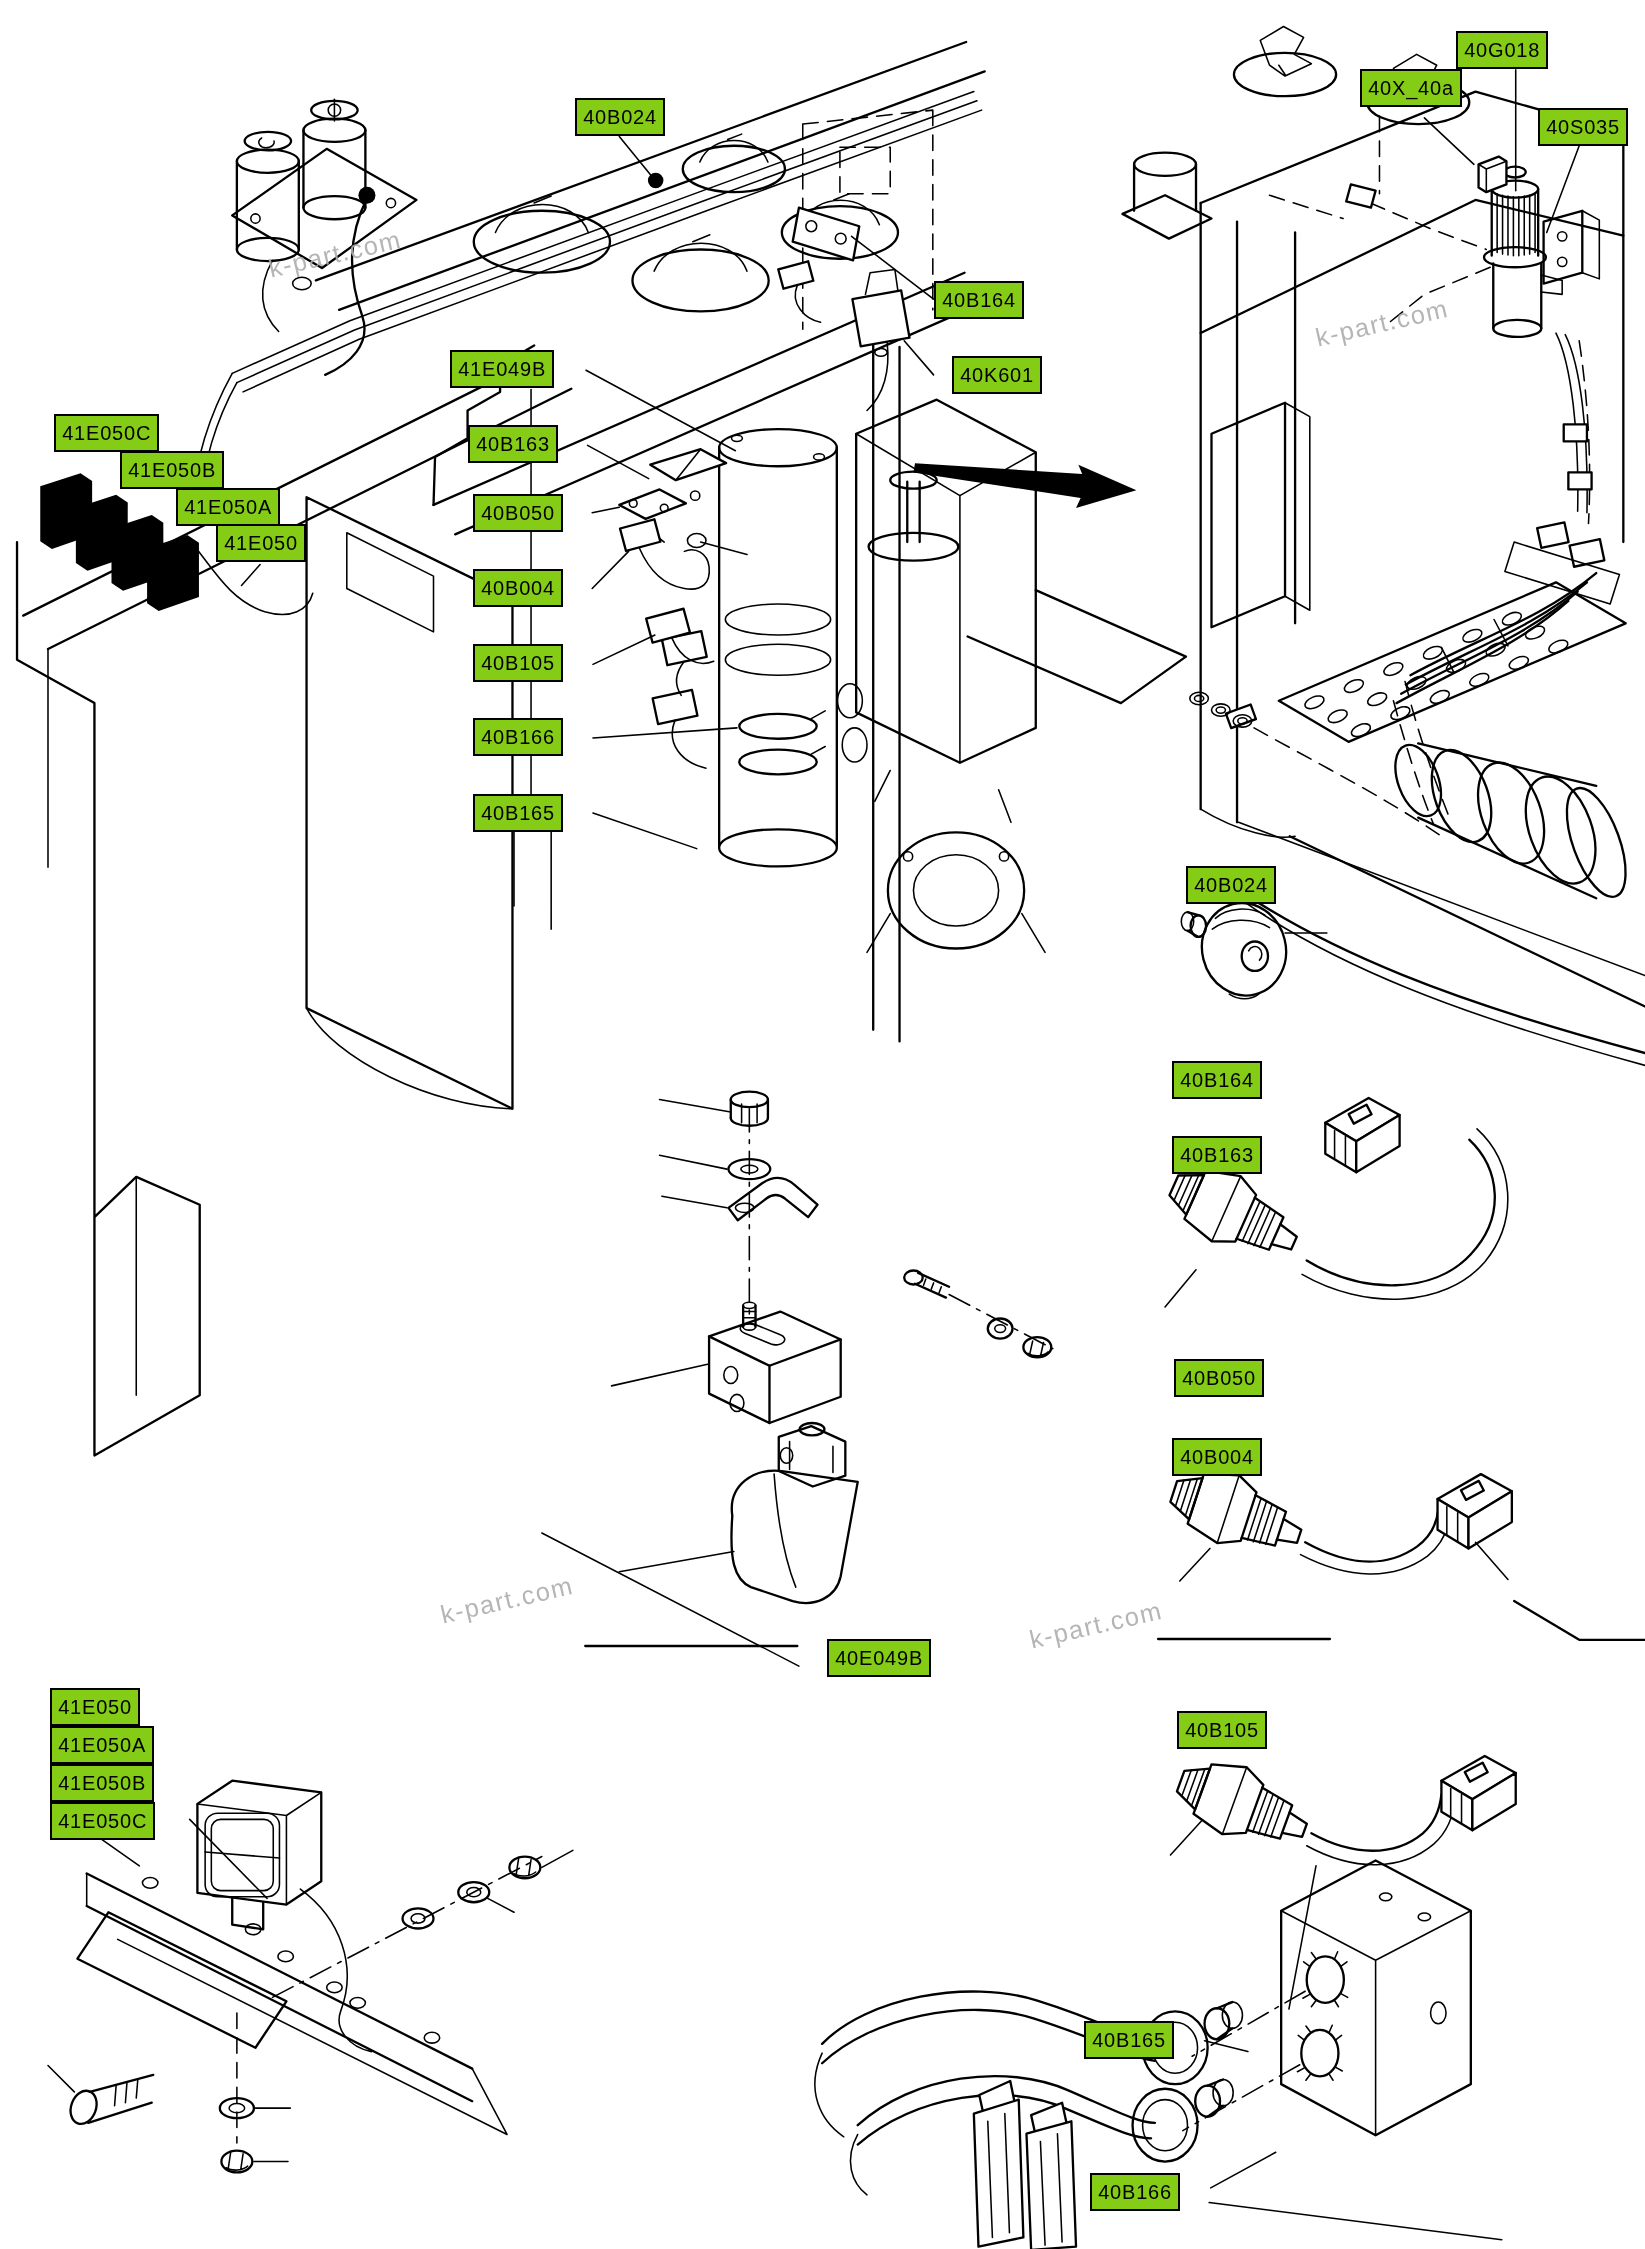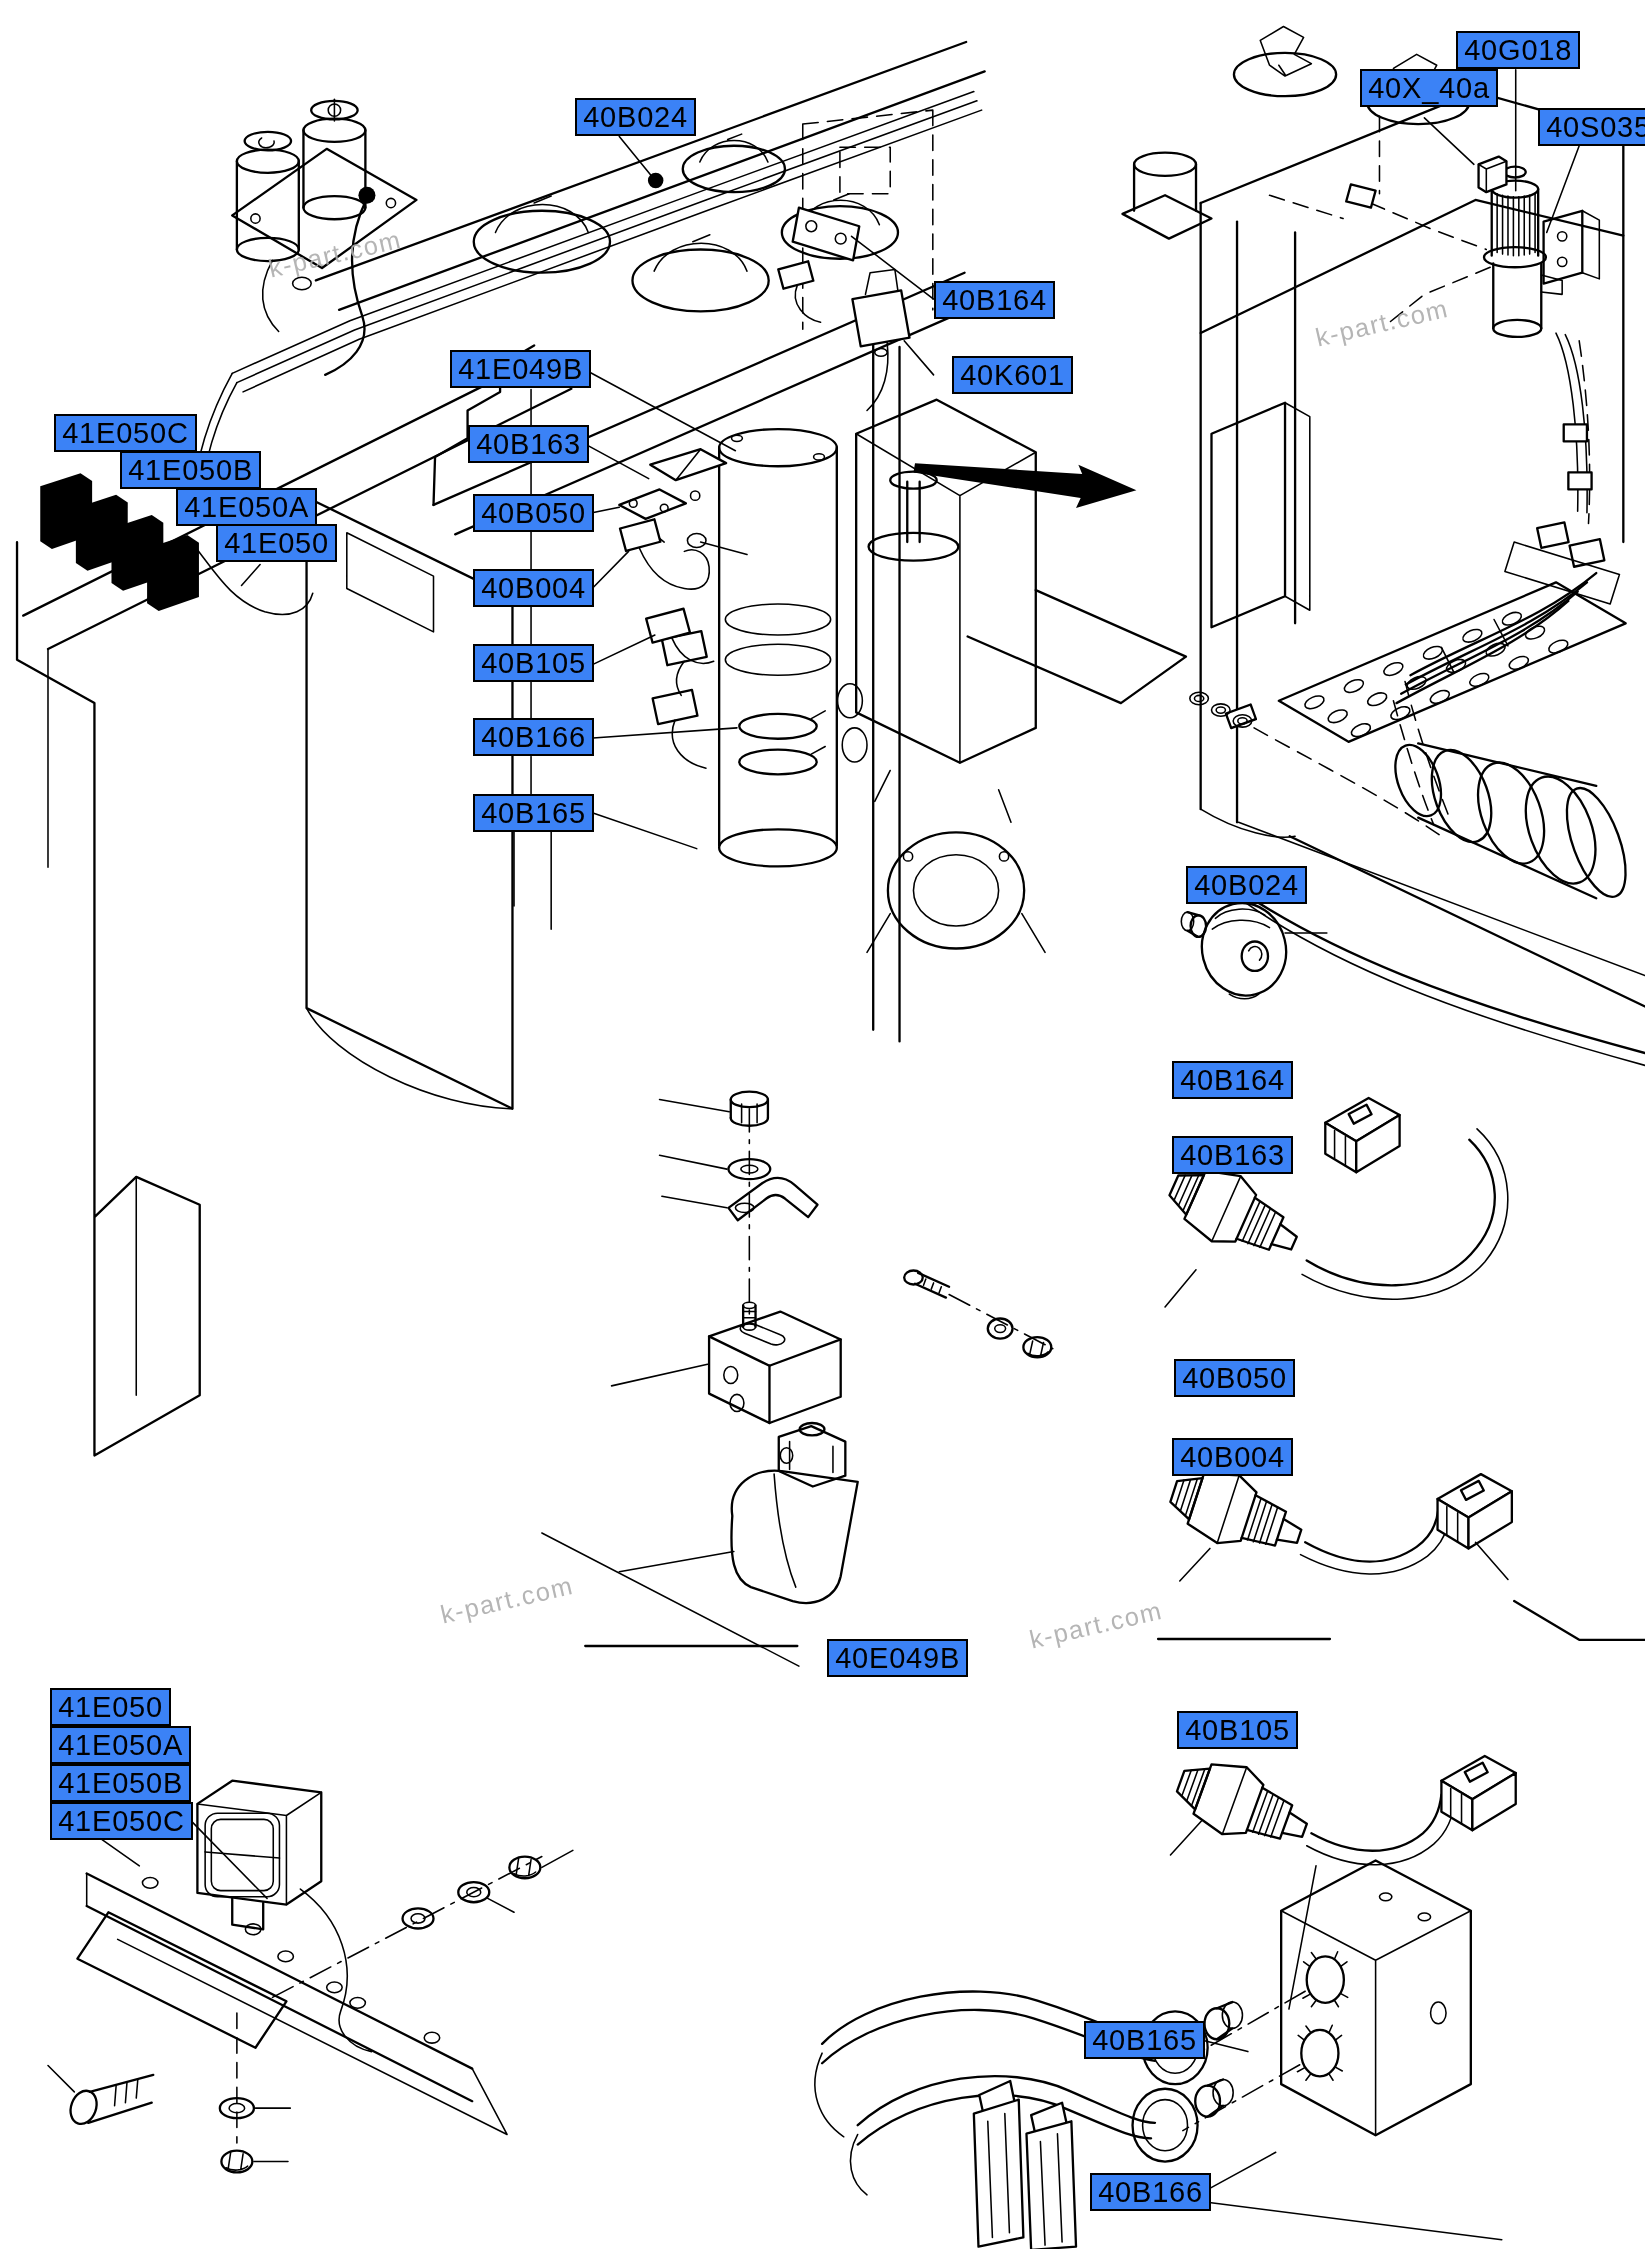--- a/index.html
+++ b/index.html
@@ -1,20 +1,20 @@
 <!DOCTYPE html>
 <html style="font-size:12.4px"><head>
 <meta charset="utf-8">
 <style>
   html,body{margin:0;padding:0;background:#fff}
   .stage{position:relative;width:1645px;height:2250px;background:#fff;
          font-family:"Liberation Sans",sans-serif;overflow:hidden}
   .stage svg{position:absolute;left:0;top:0;z-index:1}
-  .plabel{position:absolute;z-index:3;border:2.3px solid #000;background:#3b82f6;color:#000;
-          font-size:29px;line-height:31px;letter-spacing:0.8px;padding:1.5px 6.2px;white-space:nowrap}
+  .plabel{position:absolute;z-index:3;border:2.3px solid #000;background:#84cc16;color:#000;
+          font-size:20px;line-height:31px;letter-spacing:0.8px;padding:1.5px 6.2px;white-space:nowrap}
   .note{position:absolute;z-index:3;color:#000;font-size:35px;line-height:40px;white-space:nowrap}
   .wm{position:absolute;z-index:2;color:#aeaeae;font-size:25.5px;letter-spacing:1.5px;opacity:.9;
       transform:rotate(-13deg);transform-origin:left center;white-space:nowrap}
   
   .ln{fill:none;stroke:#000;stroke-width:3;stroke-linecap:round;stroke-linejoin:round}
   .ln2{stroke-width:2}
   .dsh{stroke-dasharray:20 12}
   .dd{stroke-dasharray:30 10 5 10}
   .fillb{fill:#000;stroke:none}
   .fw{fill:#fff;stroke:#000;stroke-width:3;stroke-linejoin:round}

